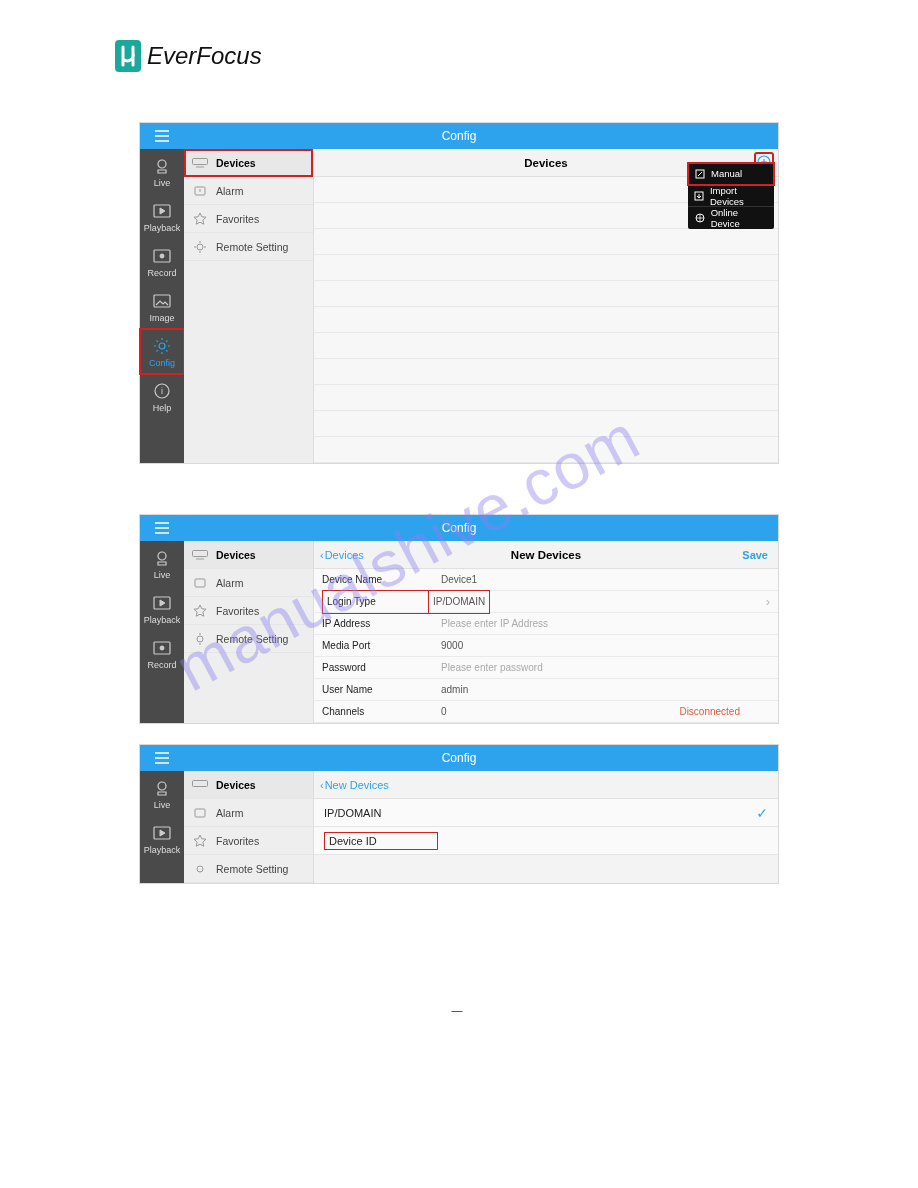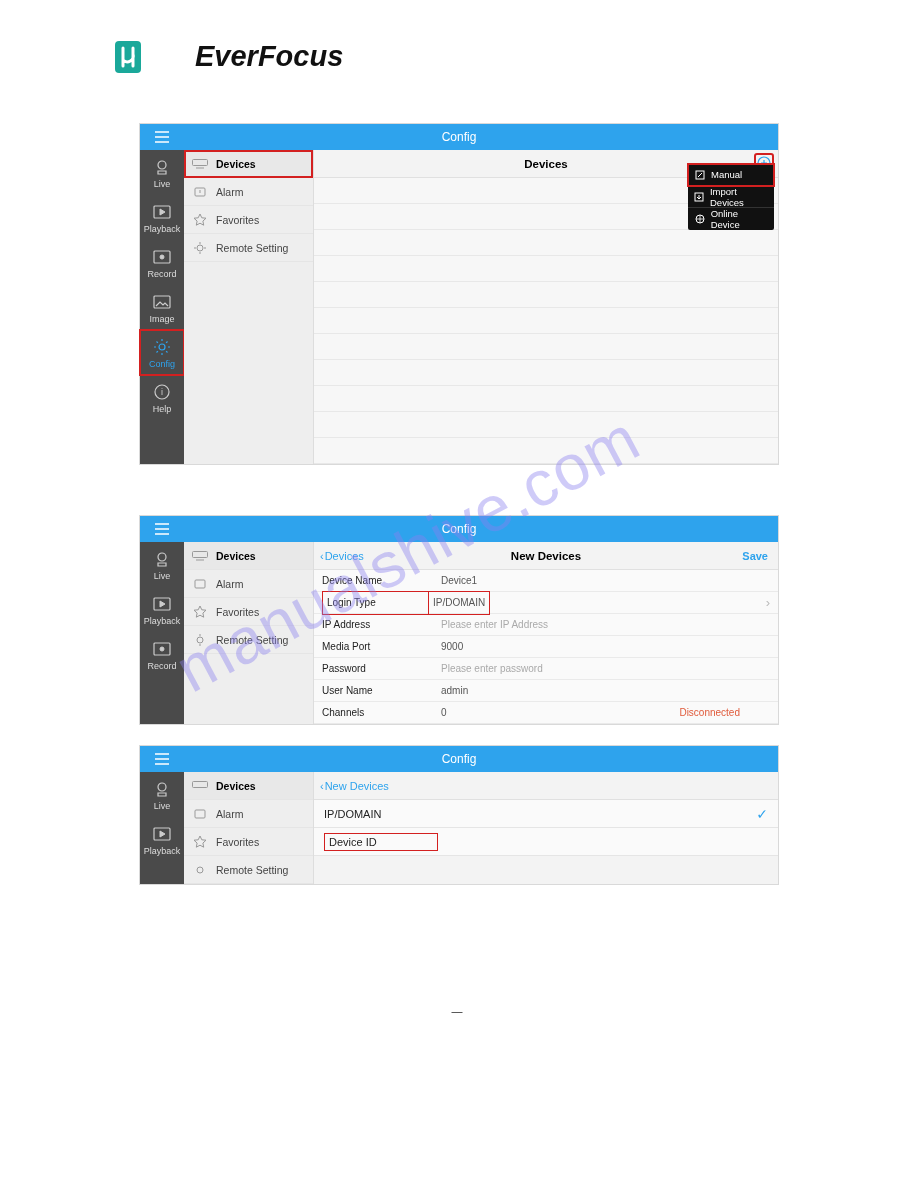--- a/index.html
+++ b/index.html
@@ -11,21 +11,21 @@
   }
   .page { padding: 40px 60px 60px 60px; position: relative; }
 
   
   .logo-row { display: flex; align-items: center; gap: 6px; margin-left: 55px; margin-bottom: 50px; }
   .logo-mark {
     width: 26px; height: 32px; background: #1aa89a; border-radius: 4px;
     position: relative; display:flex; align-items:center; justify-content:center;
   }
   .logo-mark svg { display:block; }
-  .logo-text { font-size: 29px; font-weight: 700; color: #111; font-style: italic; margin-left: 48px; }
+  .logo-text { font-size: 24px; font-weight: 400; color: #111; font-style: italic; }
 
   
   .app {
     width: 640px; margin: 0 auto 50px auto; border: 1px solid #d9d9d9;
     background:#f5f5f5; font-size: 11px; color:#222;
   }
   .topbar {
     background: #2ea3ed; color: #fff; height: 26px; display:flex; align-items:center;
     position: relative;
   }

